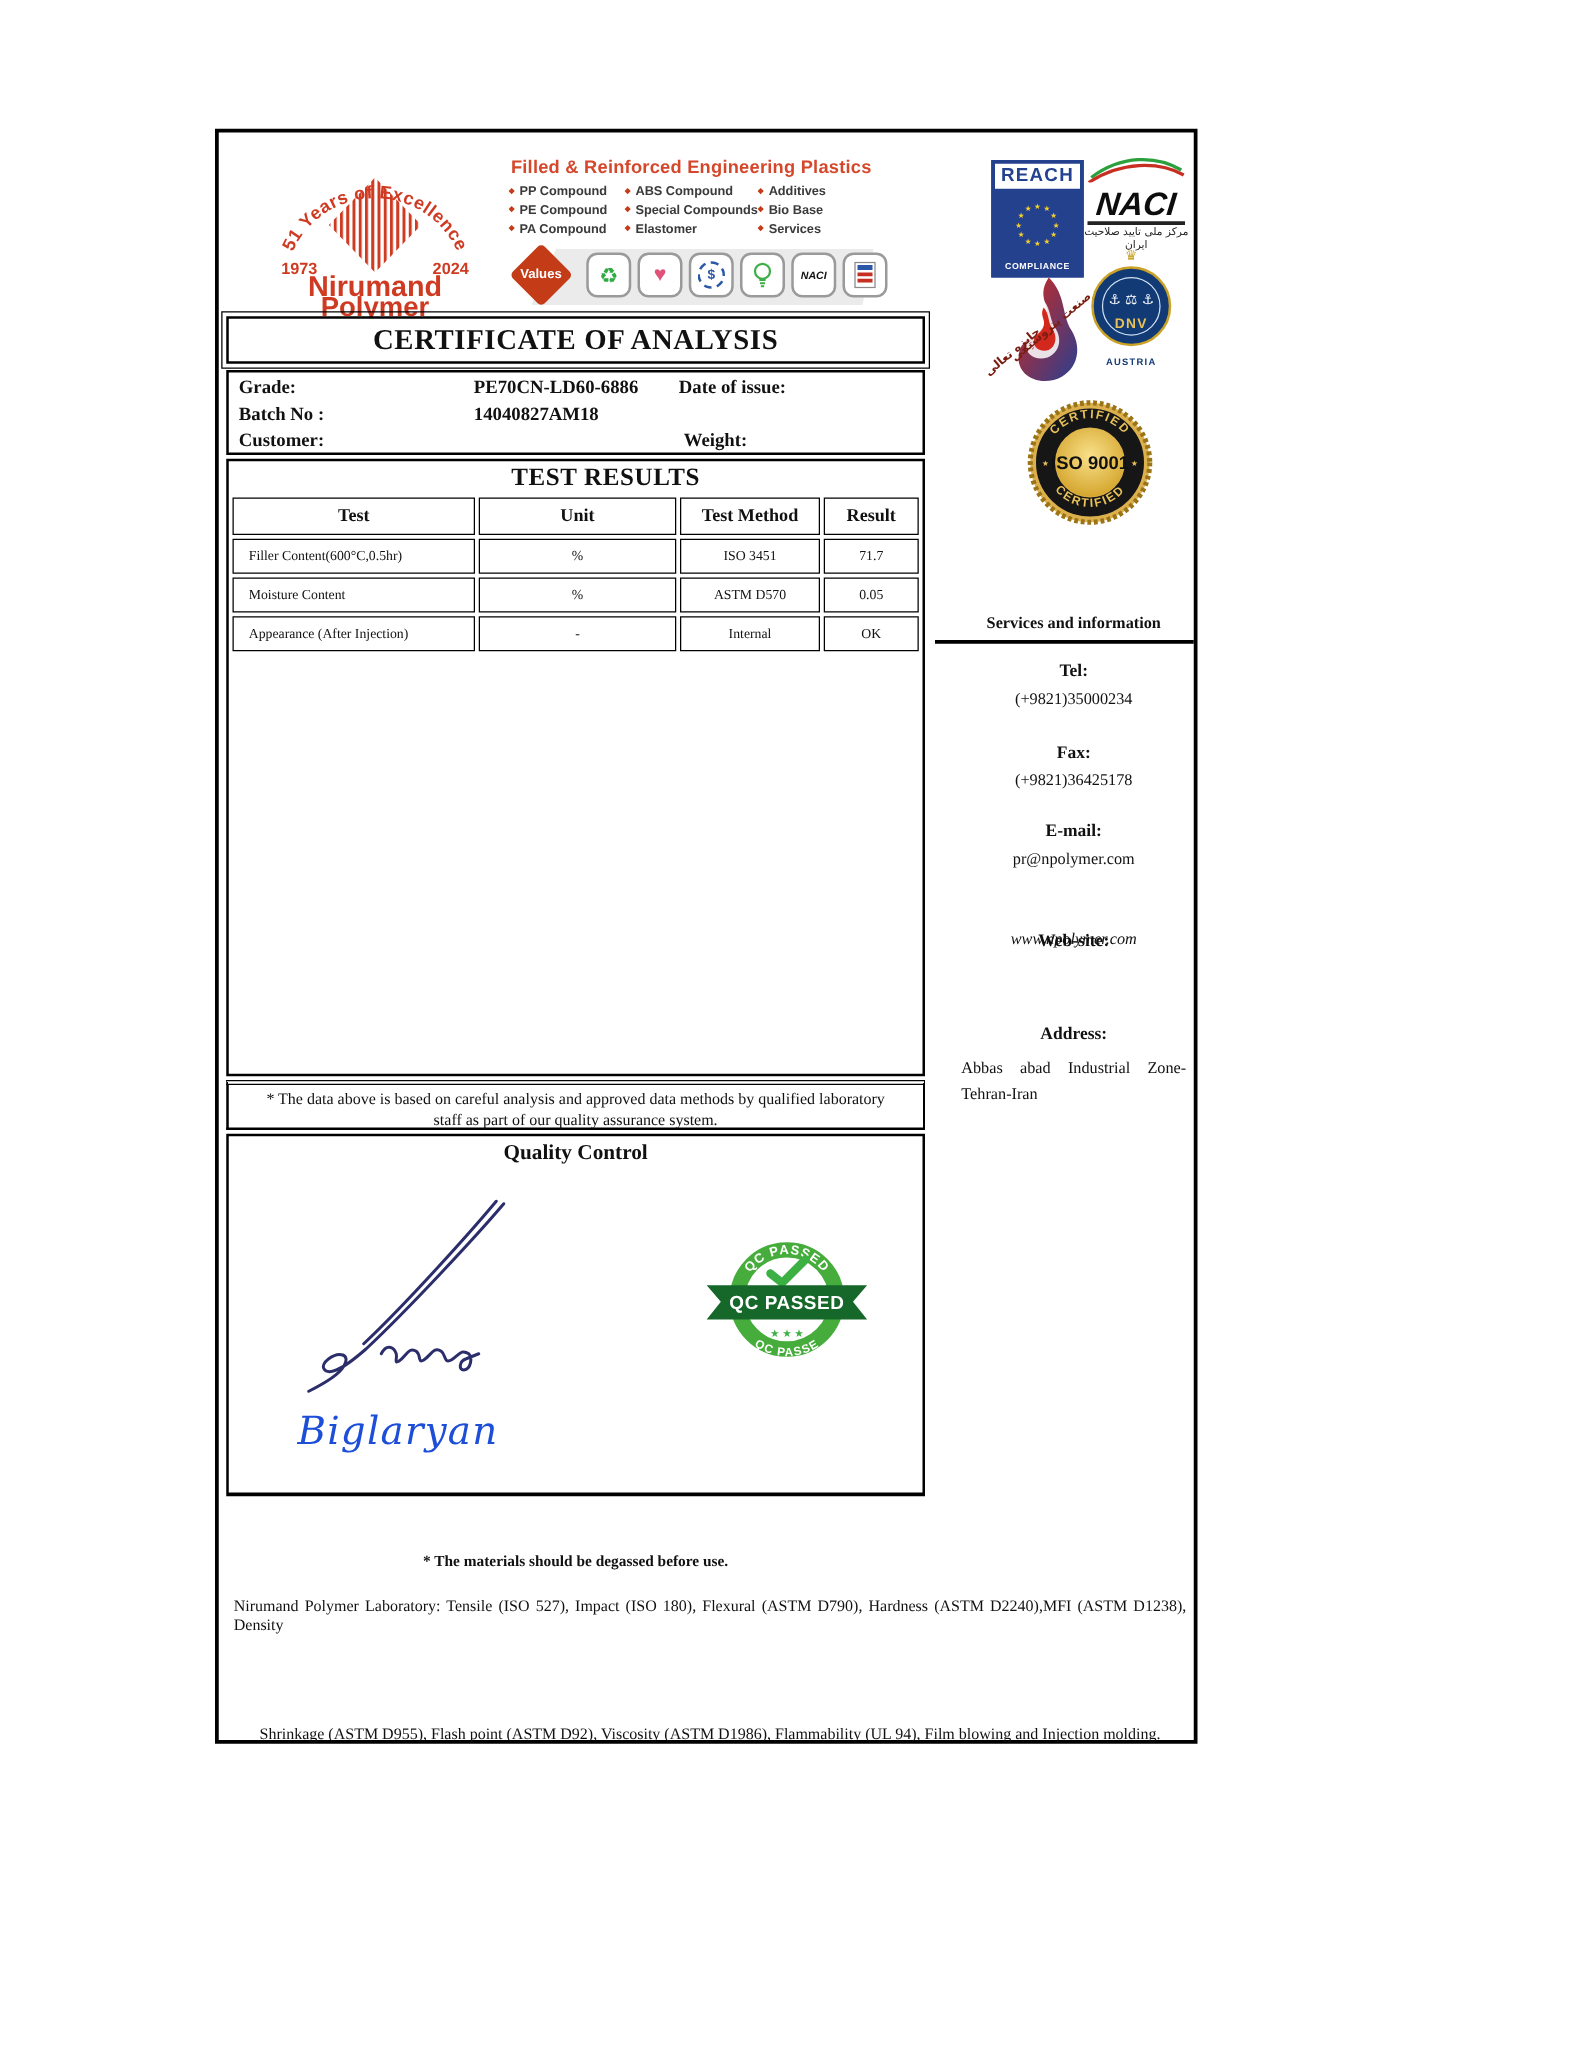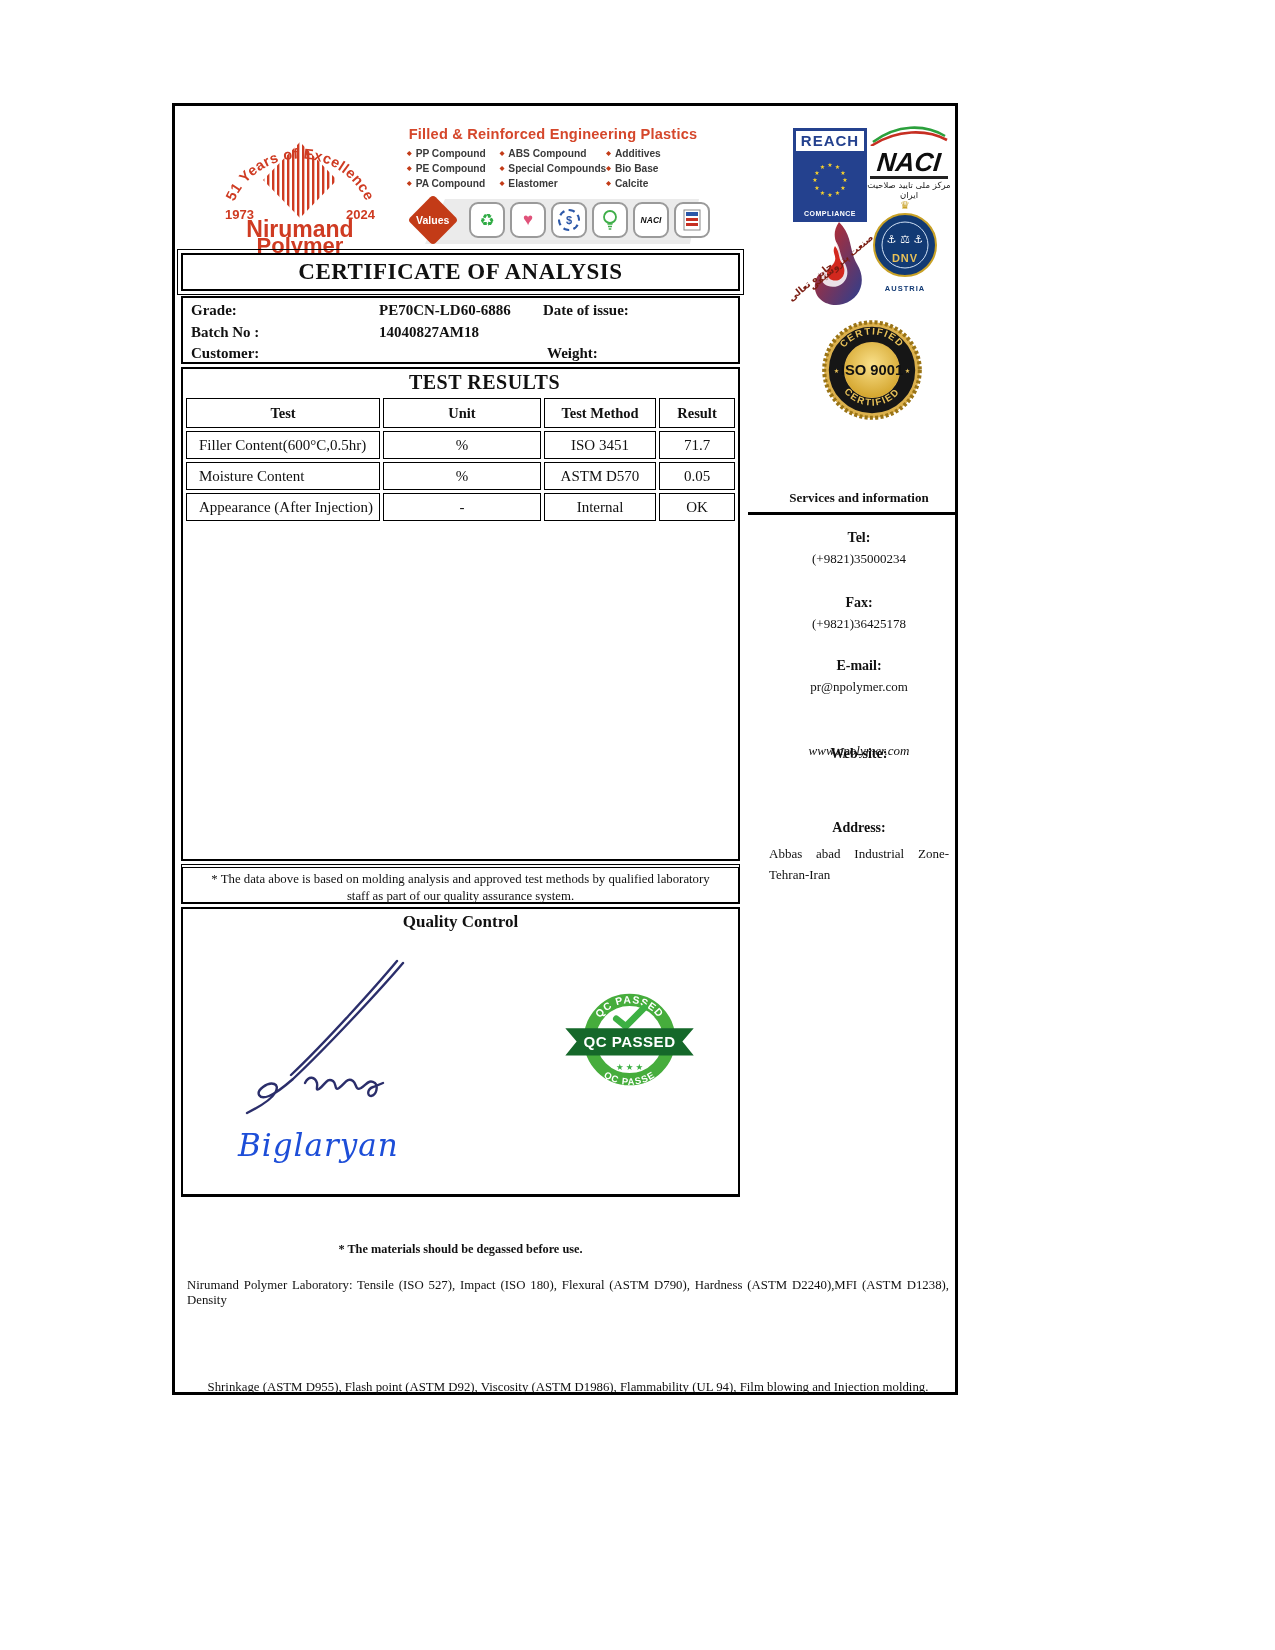--- a/index.html
+++ b/index.html
@@ -66,21 +66,21 @@
                outline:1px solid #000; outline-offset:3px; display:flex; align-items:center; justify-content:center; }
   .title-box h1 { font-size:23px; font-weight:700; letter-spacing:.5px; }
 
   .info-box { left:6px; top:190px; width:559px; height:68px; border:2px solid #000; font-size:15px; font-weight:700; }
   .info-box .abs { white-space:nowrap; }
 
   .results-box { left:6px; top:261px; width:559px; height:494px; border:2px solid #000; }
   .results-title { text-align:center; font-size:20px; font-weight:700; letter-spacing:.5px; padding-top:2px;margin-left:48px; }
   table.results { width:100%; border-collapse:separate; border-spacing:3px; margin-top:1px; }
   table.results th { border:1px solid #000; font-size:14.5px; font-weight:700; height:30px; text-align:center; }
-  table.results td { border:1px solid #000; font-size:15px; height:28px; text-align:center; }
+  table.results td { border:1px solid #000; font-size:11px; height:28px; text-align:center; }
   table.results td.l { text-align:left; padding-left:12px; }
 
   .footnote-box { left:6px; top:758px; width:559px; height:40px; border:2px solid #000; border-top:4px double #000;
                   text-align:center; font-size:12.8px; line-height:16.5px; padding-top:3px; }
 
   .qc-box { left:6px; top:801px; width:559px; height:290px; border:2px solid #000; border-bottom-width:3px; }
   .qc-title { text-align:center; font-size:17px; font-weight:700; padding-top:3px; }
   .sig-name { position:absolute; left:55px; top:218px; font-family:"DejaVu Serif", serif; font-style:italic;
               font-size:31px; letter-spacing:1px; color:#1d4ed8; }
 
@@ -134,21 +134,21 @@
           <li>PA Compound</li>
         </ul>
         <ul class="promo-col">
           <li>ABS Compound</li>
           <li>Special Compounds</li>
           <li>Elastomer</li>
         </ul>
         <ul class="promo-col">
           <li>Additives</li>
           <li>Bio Base</li>
-          <li>Calcite</li>
+          <li>Services</li>
         </ul>
       </div>
       <div class="vstrip">
         <div class="vband"></div>
         <div class="val-diamond">
           <span>Values</span>
         </div>
         <div class="vicons">
           <div class="vicon">
               <span class="ic-recycle">♻</span>
@@ -309,21 +309,21 @@
           <td class="l">Appearance (After Injection)</td>
           <td>-</td>
           <td>Internal</td>
           <td>OK</td>
         </tr>
       </tbody>
         </table>
     </div>
 
     <div class="abs footnote-box">
-      <div>* The data  above is based on molding analysis and approved test methods by qualified laboratory</div>
+      <div>* The data  above is based on careful analysis and approved data methods by qualified laboratory</div>
       <div>staff as part of our quality assurance system.</div>
     </div>
 
     <div class="abs qc-box">
       <div class="qc-title">Quality Control</div>
 
       <svg class="abs" style="left:48px; top:46px;" width="200" height="160" viewBox="0 0 200 160">
         <g stroke="#2b2e6b" stroke-width="2.4" fill="none" stroke-linecap="round">
           <path d="M172 8 C150 34 96 92 62 124 C54 131 46 138 38 141 C28 145 24 138 32 132 C40 126 50 128 44 138 C40 145 28 152 16 158"></path>
           <path d="M166 6 C146 30 94 88 60 120"></path>

